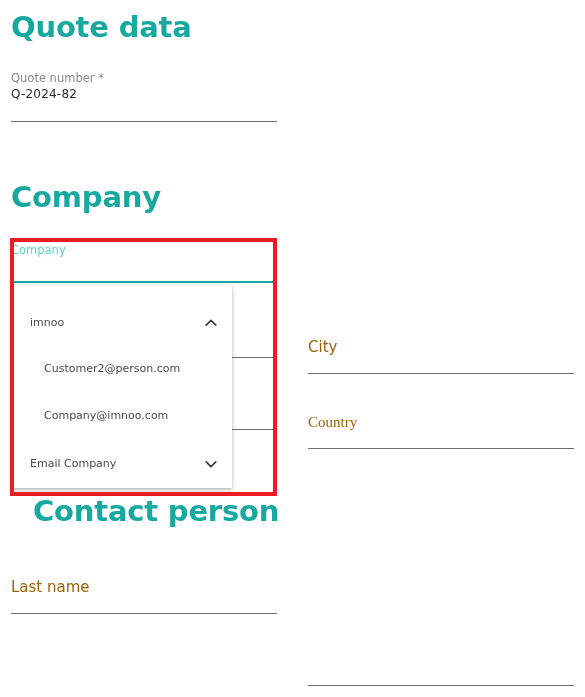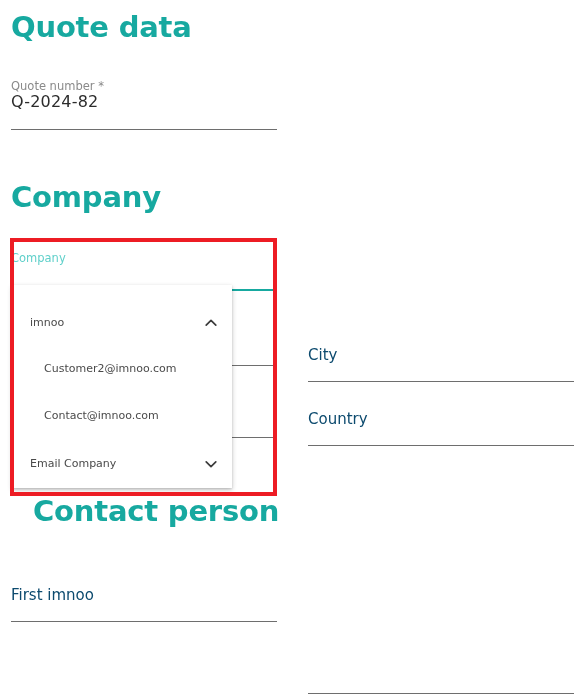--- a/index.html
+++ b/index.html
@@ -36,49 +36,48 @@
   }
   #title-quote-data { top: 10px; }
   #title-company   { top: 180px; }
   #title-contact   { top: 494px; z-index: 2; margin-left: 22px; }
 
   
   .field {
     position: absolute;
     width: 266px;
     height: 56px;
-    margin-top: 8px;
   }
   .col-left  { left: 11px; }
   .col-right { left: 308px; }
 
   .field .label {
     position: absolute;
     left: 0;
     top: 20px;
     font-size: 15px;
-    color: #0c4a6e;
+    color: #a16207;
     line-height: 18px;
     white-space: nowrap;
   }
   .field .label.small {
     top: 3px;
     font-size: 11.5px;
     color: #8a8a8a;
   }
   .field .label.floated-focus {
     top: 3px;
     font-size: 11.5px;
     color: #5fd0ca;
   }
   .field .value {
     position: absolute;
     left: 0;
     top: 18px;
-    font-size: 16px;
+    font-size: 12px;
     color: #2c2c2c;
     line-height: 20px;
     letter-spacing: 0.2px;
     white-space: nowrap;
   }
   .field .underline {
     position: absolute;
     left: 0;
     bottom: 0;
     width: 100%;
@@ -89,21 +88,21 @@
     height: 2px;
     background: #17a9a0;
   }
 
   
   #field-quote-number { top: 66px; }
   #field-company      { top: 238px; height: 45px; }
   #field-street       { top: 302px; }
   #field-zip          { top: 374px; }
   #field-city         { top: 318px; }
-  #field-country      { top: 382px; }
+  #field-country      { top: 393px; font-family: Liberation Serif, serif; }
   #field-first-name   { top: 558px; }
   #field-last-name    { top: 558px; }
   #field-email        { top: 630px; }
   #field-phone        { top: 630px; }
 
   
   #company-dropdown {
     position: absolute;
     left: 12px;
     top: 285px;
@@ -202,44 +201,44 @@
     <div class="dd-option dd-group" id="dd-opt-imnoo">
       <span class="dd-text">imnoo</span>
       <span class="dd-chevron">
         <svg width="14" height="14" viewBox="0 0 14 14">
           <path d="M2.2 9.1 L7 4.3 L11.8 9.1" fill="none" stroke="#3c3c3c" stroke-width="1.7" stroke-linecap="round" stroke-linejoin="round"></path>
         </svg>
       </span>
     </div>
 
     <div class="dd-option dd-child" id="dd-opt-customer2">
-      <span class="dd-text">Customer2@imnoo.com</span>
+      <span class="dd-text">Customer2@person.com</span>
     </div>
 
     <div class="dd-option dd-child" id="dd-opt-customer">
-      <span class="dd-text">Contact@imnoo.com</span>
+      <span class="dd-text">Company@imnoo.com</span>
     </div>
 
     <div class="dd-option dd-group" id="dd-opt-testcompany">
       <span class="dd-text">Email Company</span>
       <span class="dd-chevron">
         <svg width="14" height="14" viewBox="0 0 14 14">
           <path d="M2.2 4.9 L7 9.7 L11.8 4.9" fill="none" stroke="#3c3c3c" stroke-width="1.7" stroke-linecap="round" stroke-linejoin="round"></path>
         </svg>
       </span>
     </div>
 
   </div>
 
   <div id="highlight-box"></div>
 
   <div class="section-title" id="title-contact">Contact person</div>
 
   <div class="field col-left" id="field-first-name">
-    <div class="label">First imnoo</div>
+    <div class="label">Last name</div>
     <div class="underline"></div>
   </div>
 
 
 
   <div class="field col-right" id="field-phone">
     <div class="underline"></div>
   </div>
 
 </div>

